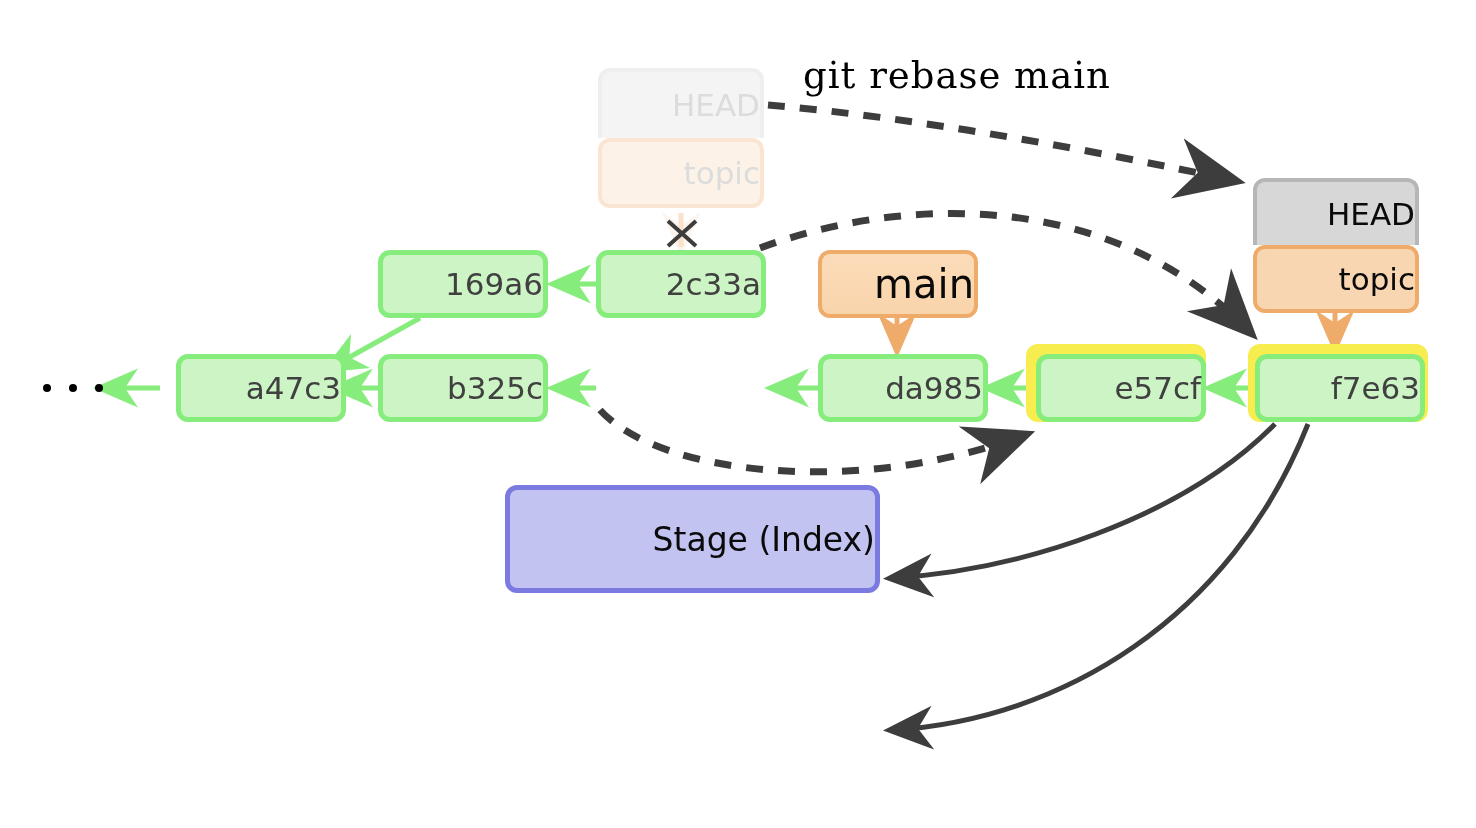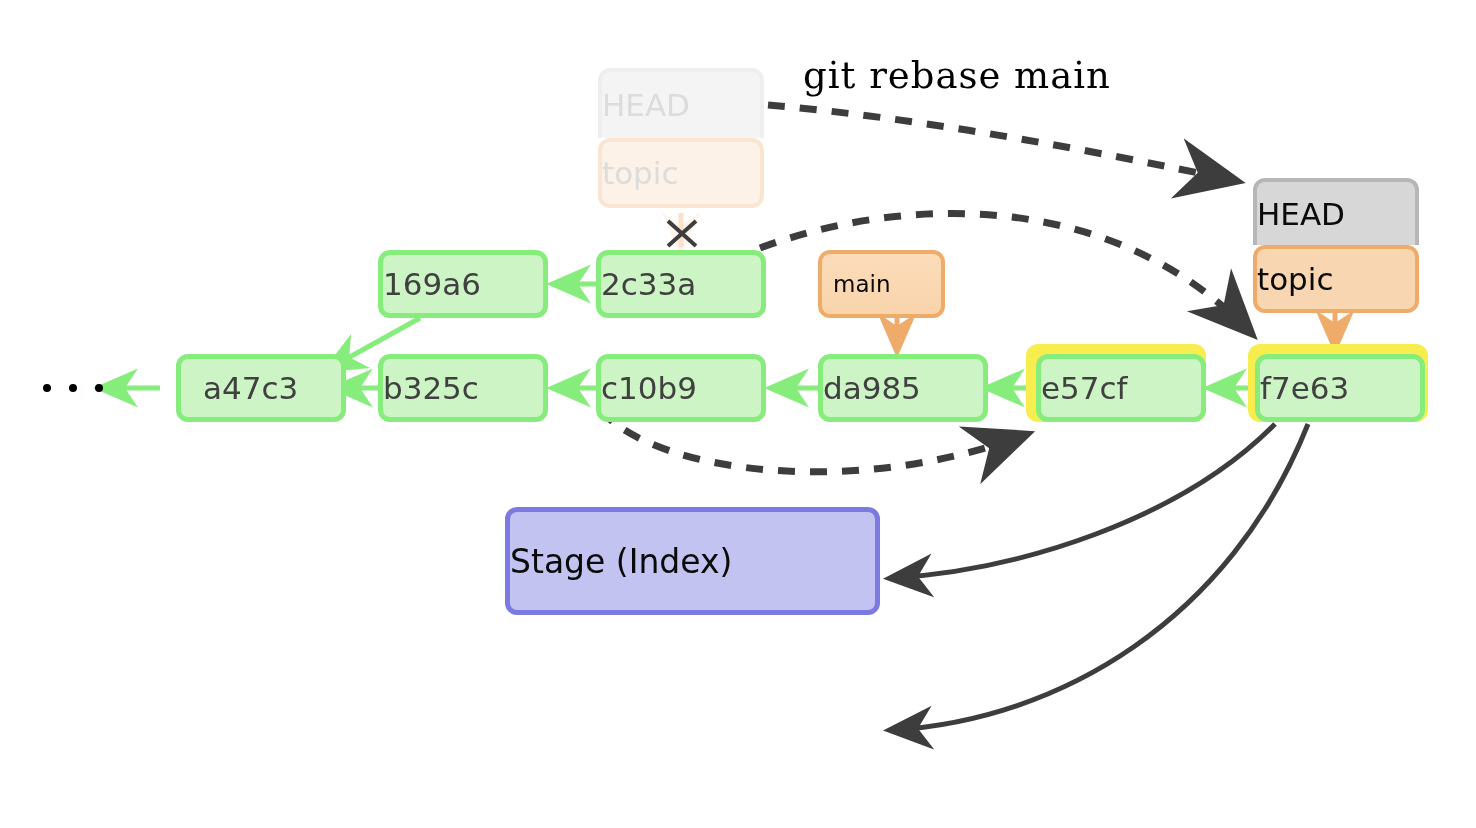--- a/index.html
+++ b/index.html
@@ -23,21 +23,21 @@
     overflow: visible;
   }
   #edges { z-index: 1; }
   #nodes { z-index: 2; position: absolute; left:0; top:0; width:1476px; height:828px; }
 
   .node {
     position: absolute;
     box-sizing: border-box;
     display: flex;
     align-items: center;
-    justify-content: flex-start;
+    justify-content: flex-end;
     border-radius: 10px;
   }
 
   
   .commit {
     width: 170px;
     height: 68px;
     background: #ccf4c4;
     border: 5px solid #86ec7c;
     border-radius: 12px;
@@ -52,26 +52,26 @@
     position: absolute;
     width: 180px;
     height: 78px;
     background: #f7ed4e;
     border-radius: 12px;
     z-index: 2;
   }
 
   
   .branch {
-    width: 127px;
+    width: 160px;
     height: 68px;
     background: linear-gradient(180deg,#fbdcb9 0%, #f9d4ab 100%);
     border: 4px solid #eeab6a;
     border-radius: 12px;
-    font-size: 23px;
+    font-size: 40px;
     color: #0a0a0a;
     z-index: 3;
     padding-left: 11px;
   }
 
   
   .headbox {
     width: 166px;
     height: 67px;
     background: #d7d7d7;
@@ -248,23 +248,20 @@
     <div class="node commit" style="left:596px; top:250px;">
       <span class="lbl">2c33a</span>
     </div>
 
     <div class="node commit" style="left:176px; top:354px;padding-left:22px;">
       <span class="lbl">a47c3</span>
     </div>
     <div class="node commit" style="left:378px; top:354px;">
       <span class="lbl">b325c</span>
     </div>
-    <div class="node commit" style="left:596px; top:354px;">
-      <span class="lbl">c10b9</span>
-    </div>
     <div class="node commit" style="left:818px; top:354px;">
       <span class="lbl">da985</span>
     </div>
     <div class="node commit" style="left:1036px; top:354px;">
       <span class="lbl">e57cf</span>
     </div>
     <div class="node commit" style="left:1255px; top:354px;">
       <span class="lbl">f7e63</span>
     </div>
 
@@ -272,18 +269,18 @@
       <span class="lbl">main</span>
     </div>
 
     <div class="node headbox" style="left:1253px; top:178px;">
       <span class="lbl">HEAD</span>
     </div>
     <div class="node topicbox" style="left:1253px; top:245px;">
       <span class="lbl">topic</span>
     </div>
 
-    <div class="node area stage" style="left:505px; top:507px;">
+    <div class="node area stage" style="left:505px; top:485px;">
       <span class="lbl">Stage (Index)</span>
     </div>
 
   </div>
 </div>
 
 </body></html>

